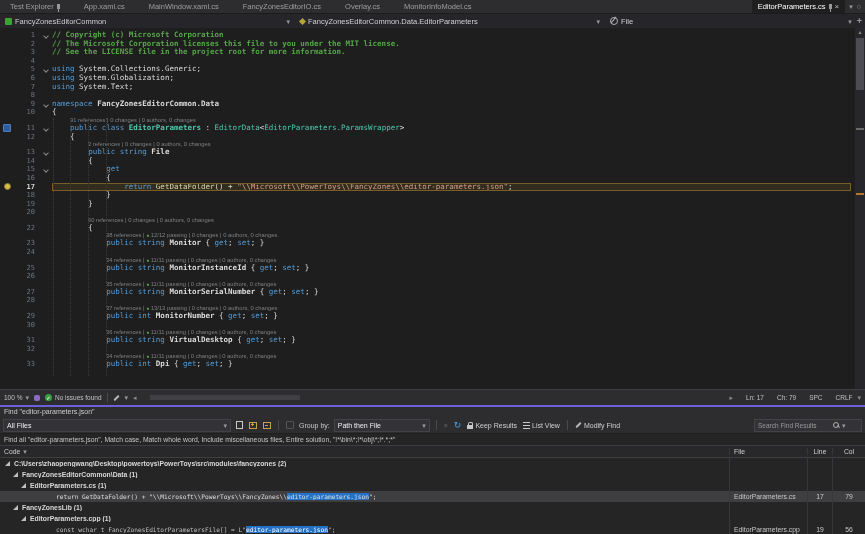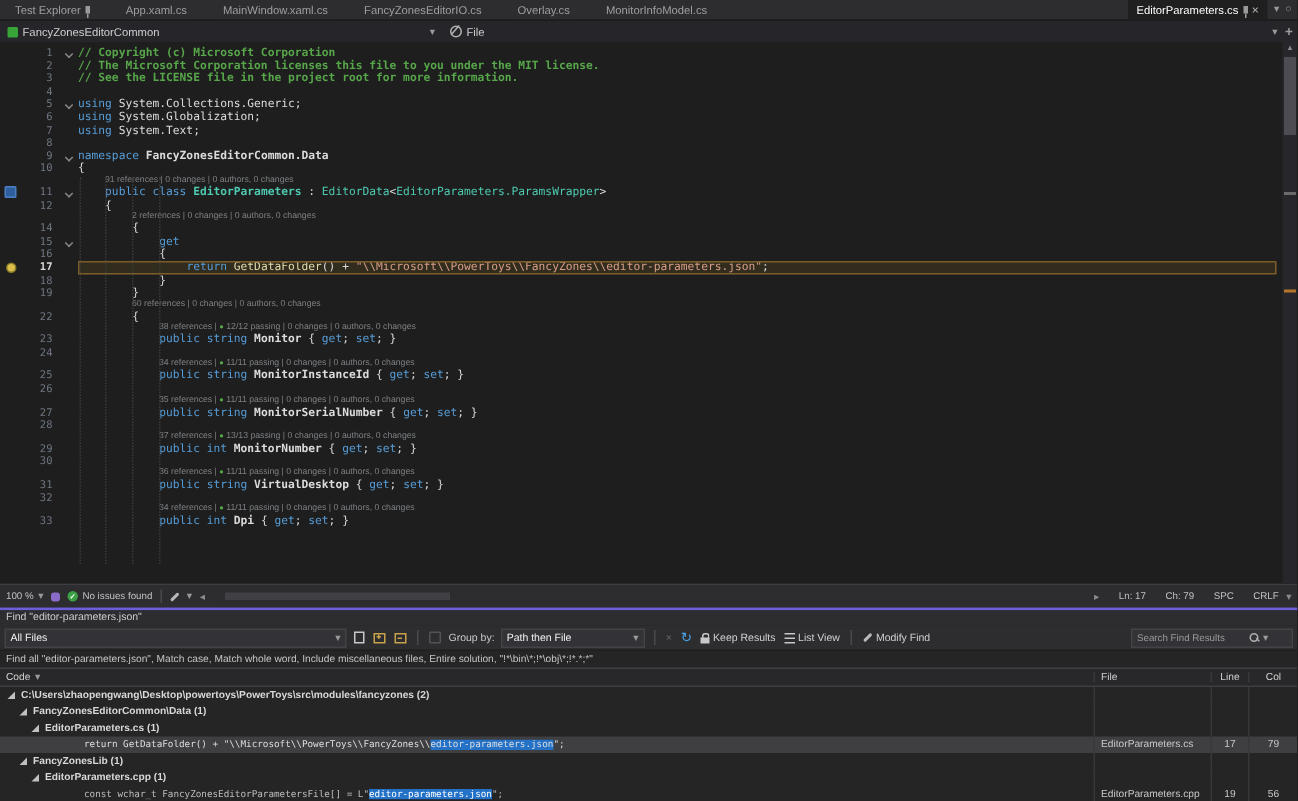--- a/index.html
+++ b/index.html
@@ -165,20 +165,25 @@
       <span class="circ">○</span>
     </div>
   </div>
 
   <div class="navbar">
     <div class="nav-seg proj">
       <span class="ic-csproj"></span>
       <span>FancyZonesEditorCommon</span>
       <span class="chev">▾</span>
     </div>
+    <div class="nav-seg type">
+      <span class="ic-class"></span>
+      <span>FancyZonesEditorCommon.Data.EditorParameters</span>
+      <span class="chev">▾</span>
+    </div>
     <div class="nav-seg member">
       <span class="ic-wrench"></span>
       <span>File</span>
     </div>
     <div class="nav-right">
       <span class="chev">▾</span>
       <span class="plus">+</span>
     </div>
   </div>
 
@@ -267,20 +272,28 @@
           <span class="gut-glyph"></span>
           <span class="gut-num">12</span>
           <span class="gut-fold"></span>
           <span class="code"><span class="tk-ws">    </span><span class="tk-pn">{</span></span>
         </div>
         <div class="ed-row lens-row">
           <span class="lens" style="padding-left: 88px;"><span class="tk-lens">2 references | 0 changes | 0 authors, 0 changes</span></span>
         </div>
         <div class="ed-row code-row">
           <span class="gut-glyph"></span>
+          <span class="gut-num">13</span>
+          <span class="gut-fold">
+            <i class="chev-fold"></i>
+          </span>
+          <span class="code"><span class="tk-ws">        </span><span class="tk-kw">public string</span><span class="tk-df"> File</span></span>
+        </div>
+        <div class="ed-row code-row">
+          <span class="gut-glyph"></span>
           <span class="gut-num">14</span>
           <span class="gut-fold"></span>
           <span class="code"><span class="tk-ws">        </span><span class="tk-pn">{</span></span>
         </div>
         <div class="ed-row code-row">
           <span class="gut-glyph"></span>
           <span class="gut-num">15</span>
           <span class="gut-fold">
             <i class="chev-fold"></i>
           </span>
@@ -304,20 +317,26 @@
           <span class="gut-glyph"></span>
           <span class="gut-num">18</span>
           <span class="gut-fold"></span>
           <span class="code"><span class="tk-ws">            </span><span class="tk-pn">}</span></span>
         </div>
         <div class="ed-row code-row">
           <span class="gut-glyph"></span>
           <span class="gut-num">19</span>
           <span class="gut-fold"></span>
           <span class="code"><span class="tk-ws">        </span><span class="tk-pn">}</span></span>
+        </div>
+        <div class="ed-row code-row">
+          <span class="gut-glyph"></span>
+          <span class="gut-num">20</span>
+          <span class="gut-fold"></span>
+          <span class="code"></span>
         </div>
         <div class="ed-row lens-row">
           <span class="lens" style="padding-left: 88px;"><span class="tk-lens">60 references | 0 changes | 0 authors, 0 changes</span></span>
         </div>
         <div class="ed-row code-row">
           <span class="gut-glyph"></span>
           <span class="gut-num">22</span>
           <span class="gut-fold"></span>
           <span class="code"><span class="tk-ws">        </span><span class="tk-pn">{</span></span>
         </div>

